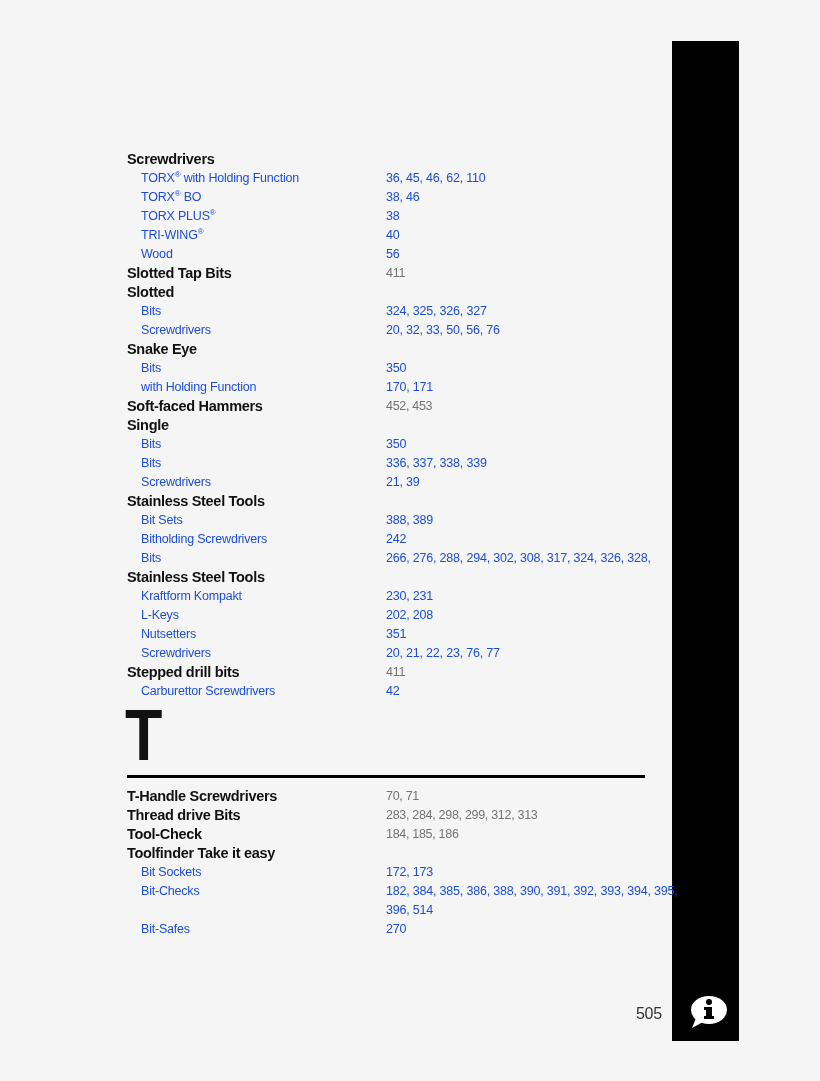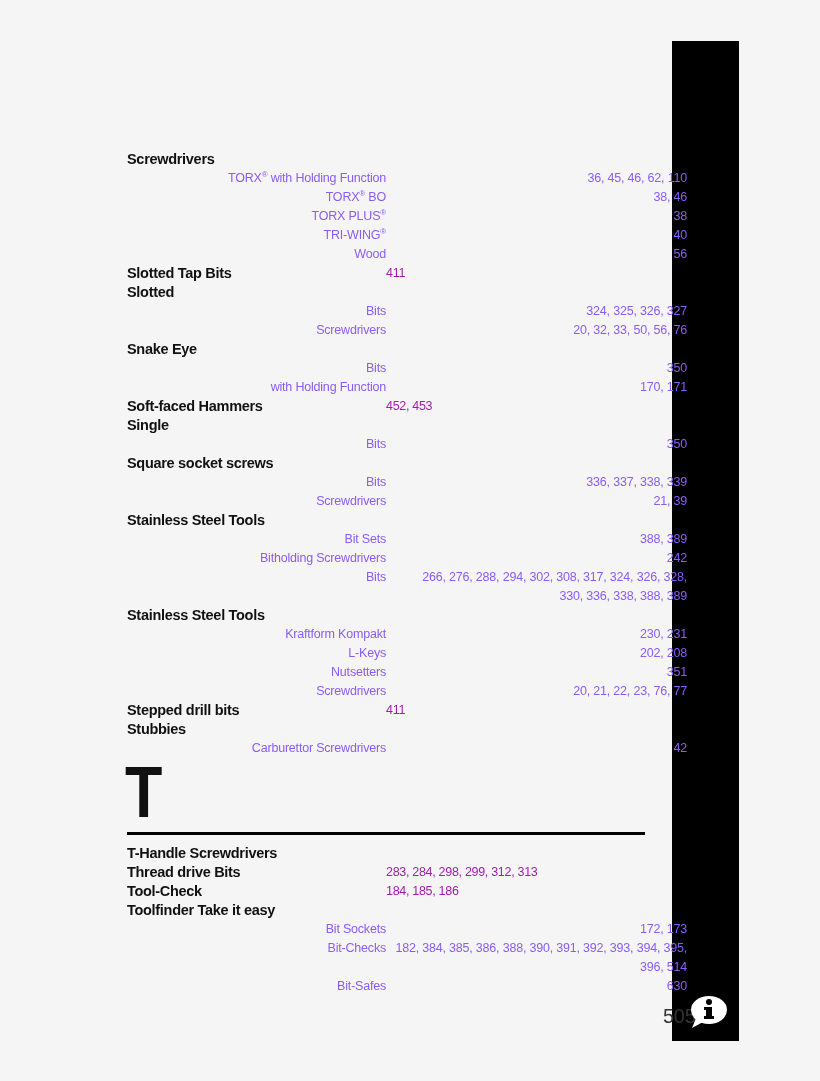--- a/index.html
+++ b/index.html
@@ -1,27 +1,27 @@
 <!DOCTYPE html>
 <html><head>
 <meta charset="utf-8">
 <style>
   html, body { margin:0; padding:0; }
   body { width:820px; height:1081px; background:#f5f5f5; position:relative; overflow:hidden;
          font-family:"Liberation Sans", sans-serif; color:#111; }
   .sidebar-bar { position:absolute; left:672px; top:41px; width:67px; height:1000px; background:#000; }
   .info-icon { position:absolute; left:688px; top:995px; width:40px; height:34px; }
-  .page-num { position:absolute; left:663px; top:1005px; font-size:20px; color:#333; letter-spacing:-0.3px; }
+  .page-num { position:absolute; left:636px; top:1005px; font-size:16px; color:#333; letter-spacing:-0.3px; }
   .index { position:absolute; left:83px; top:150px; width:560px;margin-left:44px; }
   .row { display:flex; position:relative; }
   .row .term { width:259px; flex:none; }
   .row .pages { flex:1; }
   .main { font-weight:bold; font-size:14.5px; line-height:19px; letter-spacing:-0.3px; }
-  .main .pages { font-weight:normal; font-size:12.5px; color:#a21caf; }
-  .sub { font-size:12.5px; line-height:19px; color:#8b5cf6; letter-spacing:-0.2px;text-align:right; }
+  .main .pages { font-weight:normal; font-size:12.5px; color:#737373; }
+  .sub { font-size:12.5px; line-height:19px; color:#1d4ed8; letter-spacing:-0.2px; }
   .sub .term { padding-left:14px; width:245px; }
   sup { font-size:8px; line-height:0; }
   .letter-block { position:relative; height:86px; }
   .letter { position:absolute; left:-2px; top:-2px; font-size:72px; font-weight:bold; line-height:72px; letter-spacing:-2px; transform:scaleX(0.85); transform-origin:left top; }
   .letter-rule { position:absolute; left:0; right:42px; top:74px; height:3px; background:#000; }
 </style>
 </head>
 <body>
 
 <div class="sidebar-bar"></div>
@@ -108,24 +108,20 @@
       <div class="row main">
         <span class="term">Single</span>
         <span class="pages"></span>
       </div>
       <div class="row sub">
         <span class="term"><span>Bits</span></span>
         <span class="pages">
           <div>350</div>
         </span>
       </div>
-      <div class="row main">
-        <span class="term">Square socket screws</span>
-        <span class="pages"></span>
-      </div>
       <div class="row sub">
         <span class="term"><span>Bits</span></span>
         <span class="pages">
           <div>336, 337, 338, 339</div>
         </span>
       </div>
       <div class="row sub">
         <span class="term"><span>Screwdrivers</span></span>
         <span class="pages">
           <div>21, 39</div>
@@ -144,21 +140,20 @@
       <div class="row sub">
         <span class="term"><span>Bitholding Screwdrivers</span></span>
         <span class="pages">
           <div>242</div>
         </span>
       </div>
       <div class="row sub">
         <span class="term"><span>Bits</span></span>
         <span class="pages">
           <div>266, 276, 288, 294, 302, 308, 317, 324, 326, 328,</div>
-          <div>330, 336, 338, 388, 389</div>
         </span>
       </div>
       <div class="row main">
         <span class="term">Stainless Steel Tools</span>
         <span class="pages"></span>
       </div>
       <div class="row sub">
         <span class="term"><span>Kraftform Kompakt</span></span>
         <span class="pages">
           <div>230, 231</div>
@@ -180,37 +175,37 @@
         <span class="term"><span>Screwdrivers</span></span>
         <span class="pages">
           <div>20, 21, 22, 23, 76, 77</div>
         </span>
       </div>
       <div class="row main">
         <span class="term">Stepped drill bits</span>
         <span class="pages">411</span>
       </div>
       <div class="row main">
-        <span class="term">Stubbies</span>
         <span class="pages"></span>
       </div>
       <div class="row sub">
         <span class="term"><span>Carburettor Screwdrivers</span></span>
         <span class="pages">
           <div>42</div>
         </span>
       </div>
     </div>
   <div class="letter-block">
     <div class="letter">T</div>
     <div class="letter-rule"></div>
   </div>
   <div id="sec-t">
       <div class="row main">
         <span class="term">T-Handle Screwdrivers</span>
+        <span class="pages">70, 71</span>
       </div>
       <div class="row main">
         <span class="term">Thread drive Bits</span>
         <span class="pages">283, 284, 298, 299, 312, 313</span>
       </div>
       <div class="row main">
         <span class="term">Tool-Check</span>
         <span class="pages">184, 185, 186</span>
       </div>
       <div class="row main">
@@ -226,21 +221,21 @@
       <div class="row sub">
         <span class="term"><span>Bit-Checks</span></span>
         <span class="pages">
           <div>182, 384, 385, 386, 388, 390, 391, 392, 393, 394, 395,</div>
           <div>396, 514</div>
         </span>
       </div>
       <div class="row sub">
         <span class="term"><span>Bit-Safes</span></span>
         <span class="pages">
-          <div>630</div>
+          <div>270</div>
         </span>
       </div>
     </div>
 </div>
 
 <div class="page-num">505</div>
 
 <svg class="info-icon" viewBox="0 0 40 34">
   <ellipse cx="21" cy="15" rx="18" ry="14" fill="#fff"></ellipse>
   <path d="M8 23 L4 33 L15 27 Z" fill="#fff"></path>

